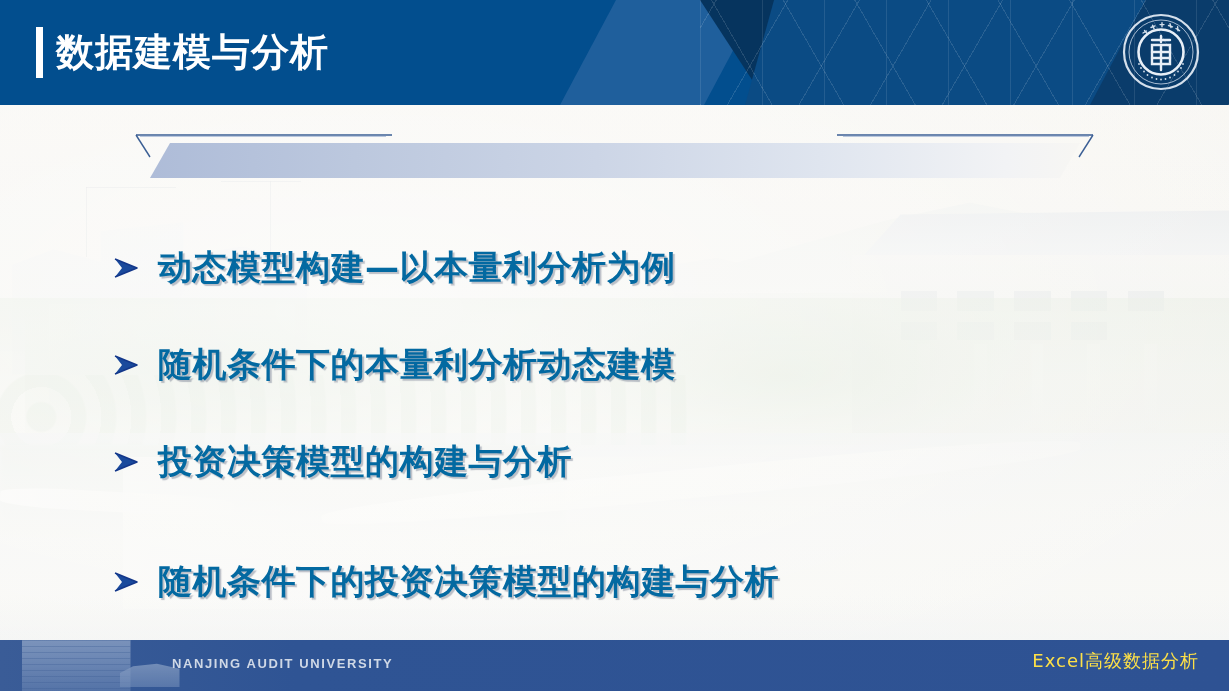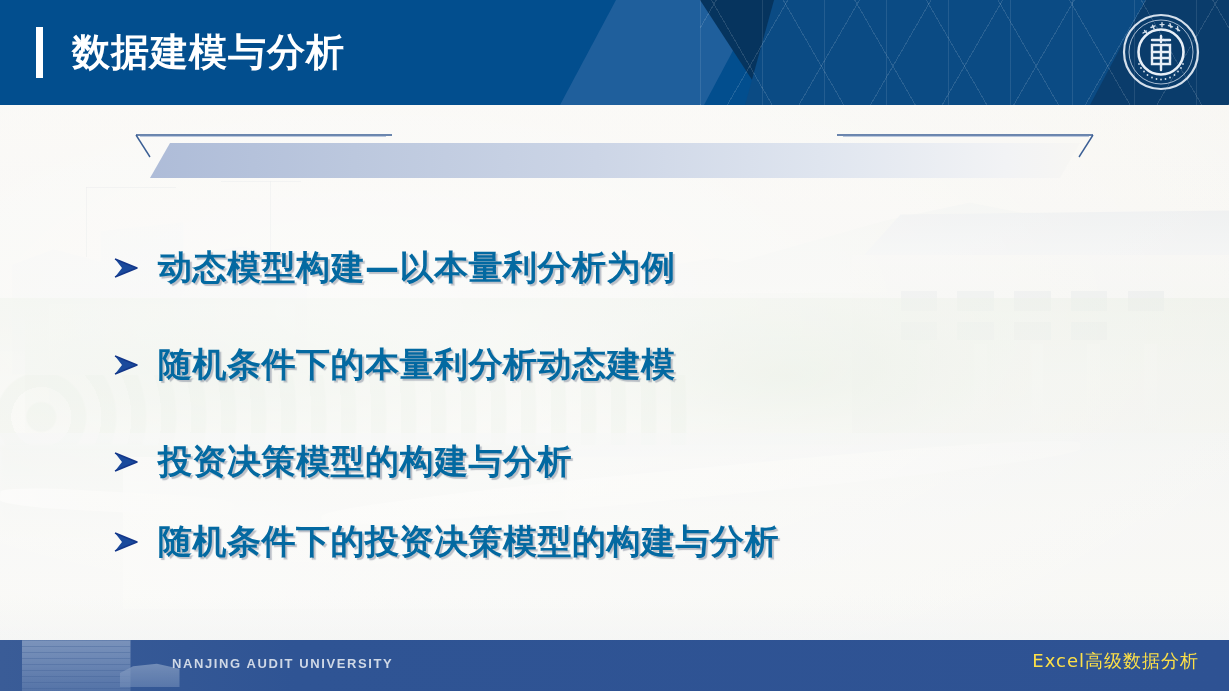--- a/index.html
+++ b/index.html
@@ -141,21 +141,21 @@
     background:
       repeating-linear-gradient(60deg, rgba(255,255,255,.12) 0 1px, rgba(255,255,255,0) 1px 62px),
       repeating-linear-gradient(-60deg, rgba(255,255,255,.12) 0 1px, rgba(255,255,255,0) 1px 62px),
       repeating-linear-gradient(90deg, rgba(255,255,255,.10) 0 1px, rgba(255,255,255,0) 1px 62px);
   }
   .title-bar {
     position:absolute; left:36px; top:27px; width:7px; height:51px;
     background:#ffffff;
   }
   .title-text {
-    position:absolute; left:72px; top:26px;
+    position:absolute; left:56px; top:26px;
     font-size:38px; font-weight:bold; color:#ffffff;
     letter-spacing:1px; line-height:52px;
     font-family:"DejaVu Sans","Liberation Sans",sans-serif;
   }
 
   
   .logo {
     position:absolute; right:28px; top:12px; width:80px; height:80px;
   }
   .logo svg { display:block; }
@@ -183,21 +183,21 @@
   }
   .b-arrow {
     flex:none; width:28px; height:30px; position:relative; top:1px;
   }
   .b-text {
     font-size:34px; font-weight:bold; color:#0369a1;
     letter-spacing:.5px; line-height:42px;
     text-shadow:2px 2px 1px rgba(110,120,140,.45);
     font-family:"DejaVu Sans","Liberation Sans",sans-serif;
   }
-  .r1 { top:246px; } .r2 { top:343px; } .r3 { top:440px; } .r4 { top:520px; }
+  .r1 { top:246px; } .r2 { top:343px; } .r3 { top:440px; } .r4 { top:560px; }
 
   
   .footer {
     position:absolute; left:0; top:640px; width:1229px; height:51px;
     background:#2f5494; overflow:hidden;
   }
   .footer-grad {
     position:absolute; inset:0;
     background:linear-gradient(90deg,#3a5c97 0%,#2f5494 24%,#2e5293 100%);
   }

